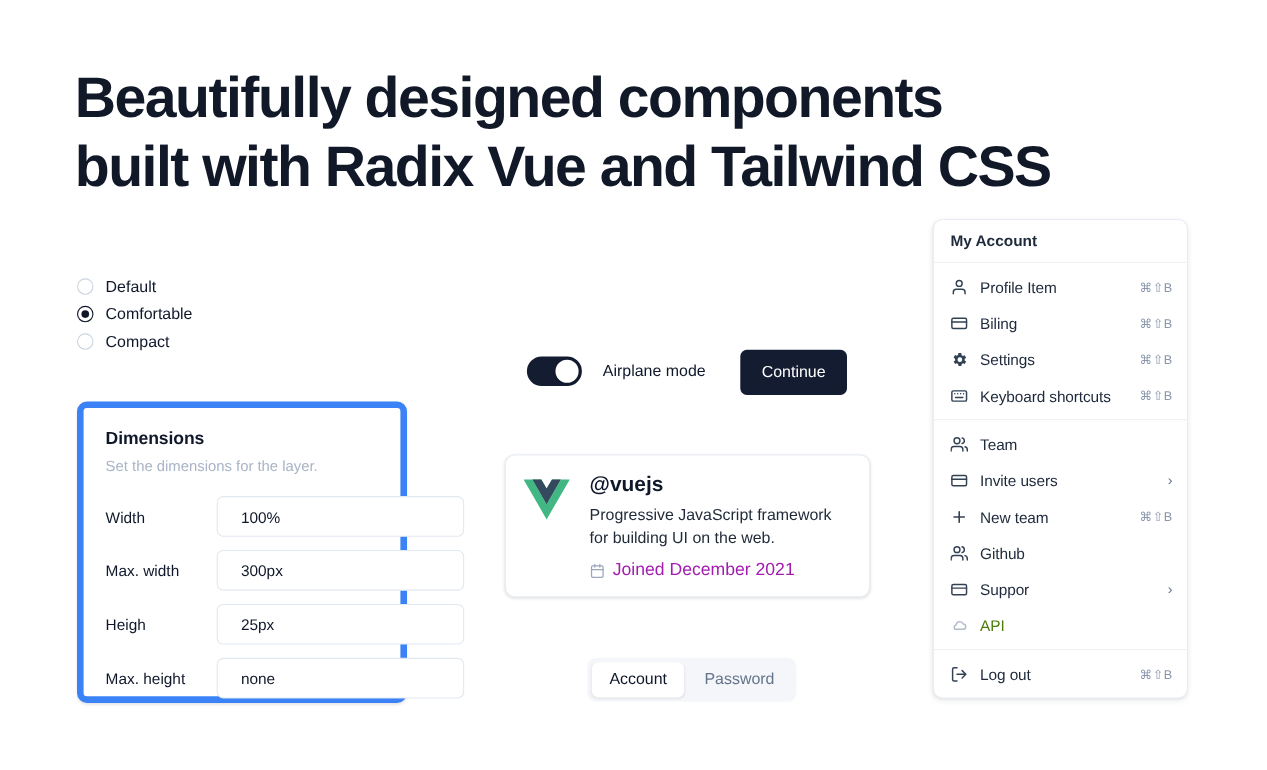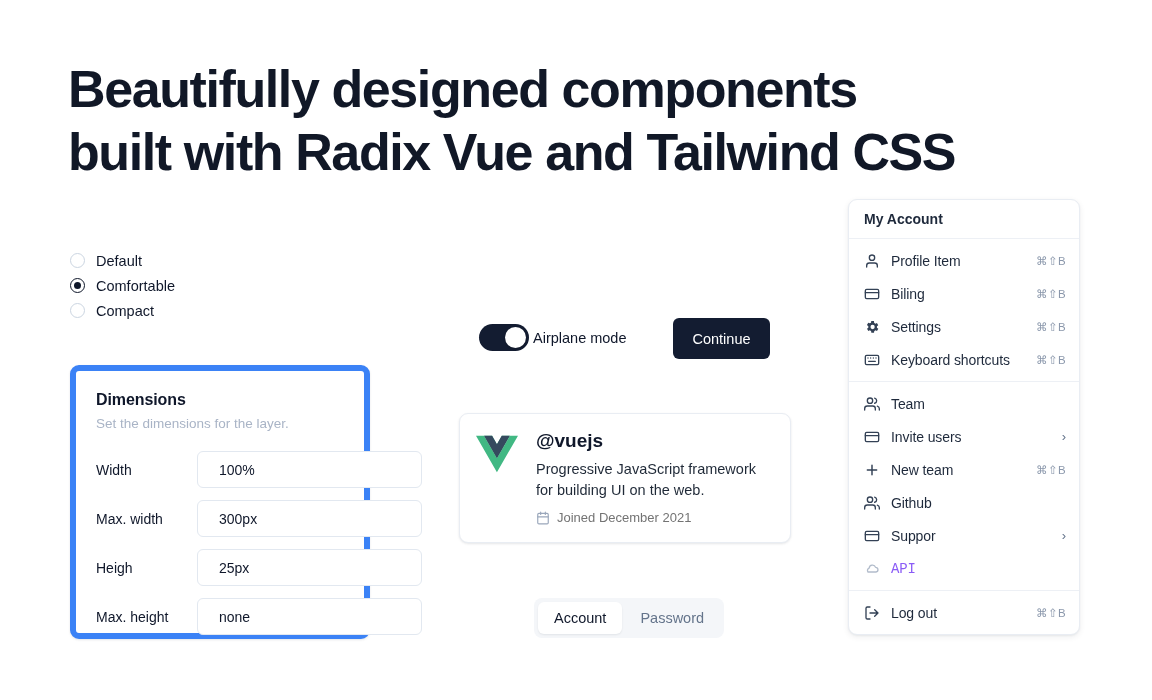--- a/index.html
+++ b/index.html
@@ -125,21 +125,21 @@
   }
   .dim-input::placeholder { color: #94a3b8; }
 
   
   .switch-row {
     position: absolute;
     left: 479px;
     top: 324px;
     display: flex;
     align-items: center;
-    gap: 4px;
+    gap: 19px;
   }
   .switch {
     width: 50px;
     height: 27px;
     border-radius: 14px;
     background: #131c31;
     position: relative;
     flex: none;
   }
   .switch .knob {
@@ -199,22 +199,22 @@
     font-size: 14.5px;
     line-height: 21px;
     color: #1f2937;
     margin-top: 7px;
   }
   .hc-meta {
     display: flex;
     align-items: center;
     gap: 7px;
     margin-top: 9px;
-    font-size: 13px;
-    color: #737373;
+    font-size: 16px;
+    color: #a21caf;
   }
 
   
   .tabs {
     position: absolute;
     left: 534px;
     top: 598px;
     height: 40px;
     background: #f4f6f9;
     border-radius: 8px;
@@ -270,23 +270,22 @@
   .menu-item {
     display: flex;
     align-items: center;
     height: 33px;
     padding: 0 13px 0 14px;
     color: #1e293b;
     cursor: pointer;
     gap: 11px;
   }
   .menu-item.disabled {
-    color: #8b5cf6;
+    color: #4d7c0f;
     cursor: default;
-    font-family: Liberation Mono, monospace;
   }
   .mi-icon {
     width: 17px;
     height: 17px;
     flex: none;
     display: flex;
     align-items: center;
     justify-content: center;
     color: #334155;
   }

